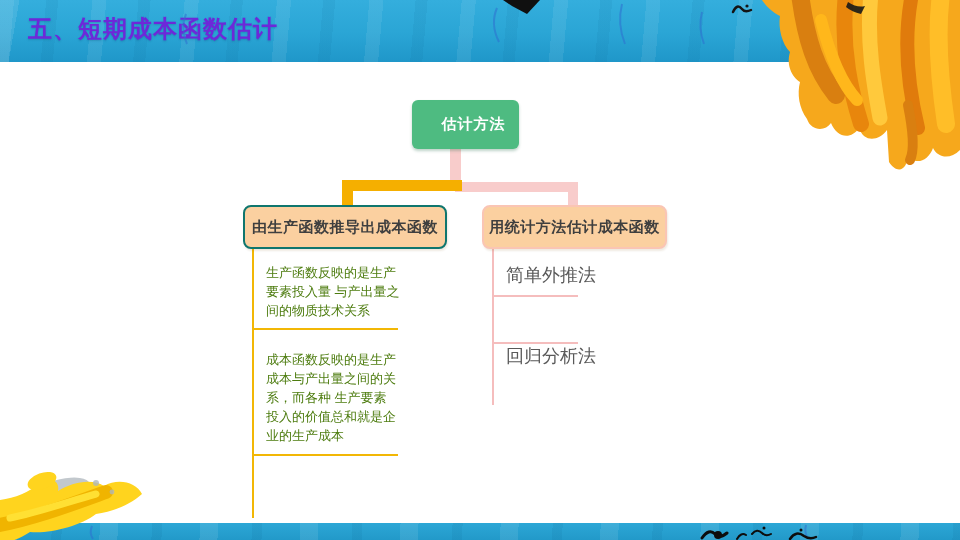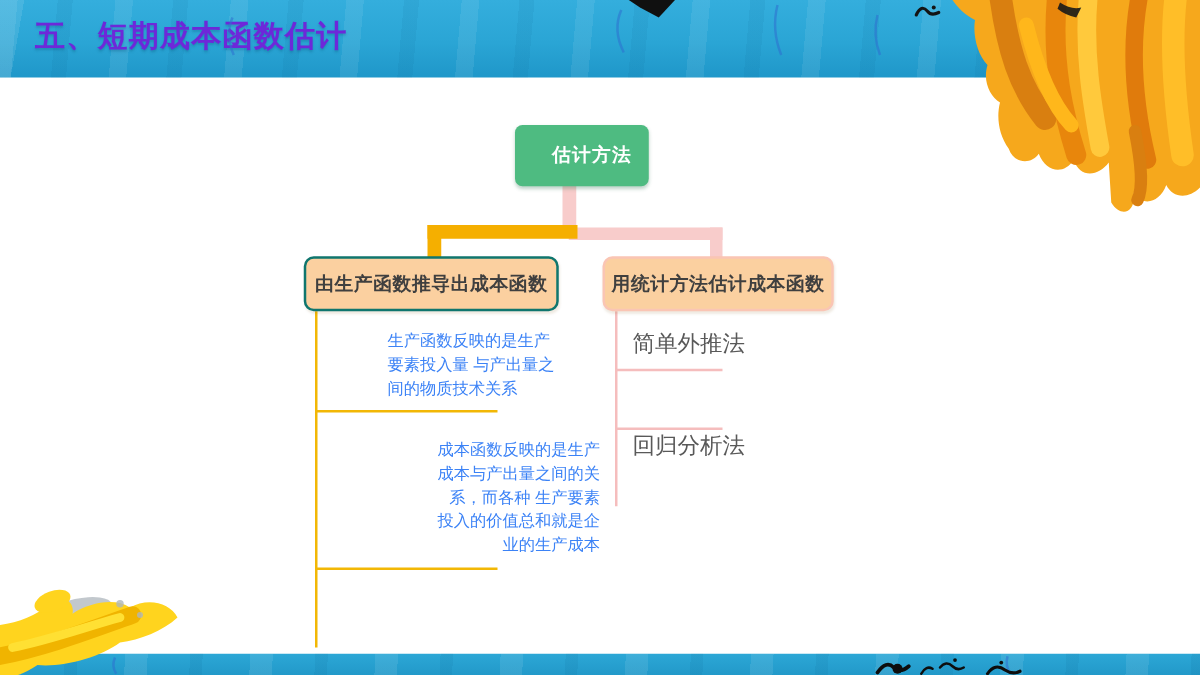--- a/index.html
+++ b/index.html
@@ -67,26 +67,25 @@
   .vline-pink{left:492px;top:187px;height:156px;background:#f5bdbd;}
   .hline{position:absolute;height:2px;}
   .hline-gold{left:252px;width:146px;background:#f2b705;}
   .hline-pink{left:492px;width:86px;background:#f5bdbd;}
   .ul-note1{top:266px;}
   .ul-note2{top:392px;}
   .ul-item1{top:233px;}
   .ul-item2{top:280px;}
   .note{
     position:absolute;left:266px;width:170px;
-    font-size:13px;line-height:19px;color:#3b82f6;
+    font-size:13px;line-height:19px;color:#4d7c0f;
     white-space:pre-line;
-    margin-left:44px;
   }
   .note-1{top:201px;}
-  .note-2{top:288px;text-align:right;}
+  .note-2{top:288px;}
   .leaf{
     position:absolute;left:506px;width:160px;
     font-size:18px;line-height:19px;color:#595959;white-space:nowrap;
   }
   .leaf-1{top:204px;}
   .leaf-2{top:255px;margin-top:30px;}
 </style>
 </head>
 <body>
 

